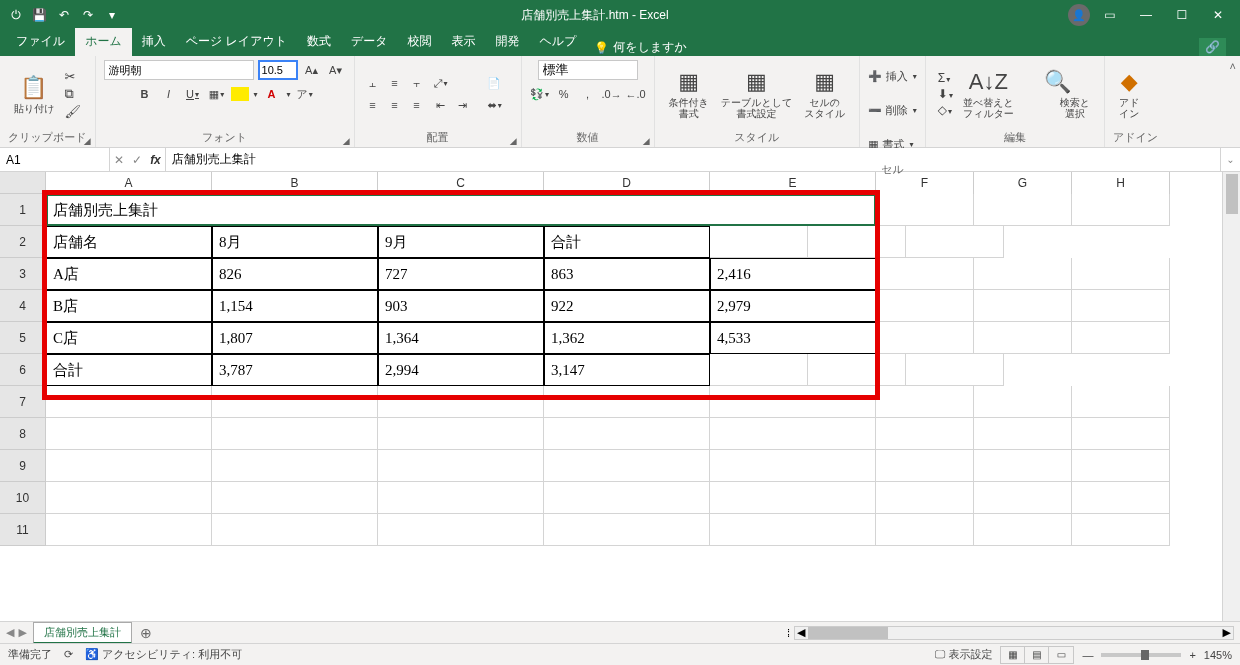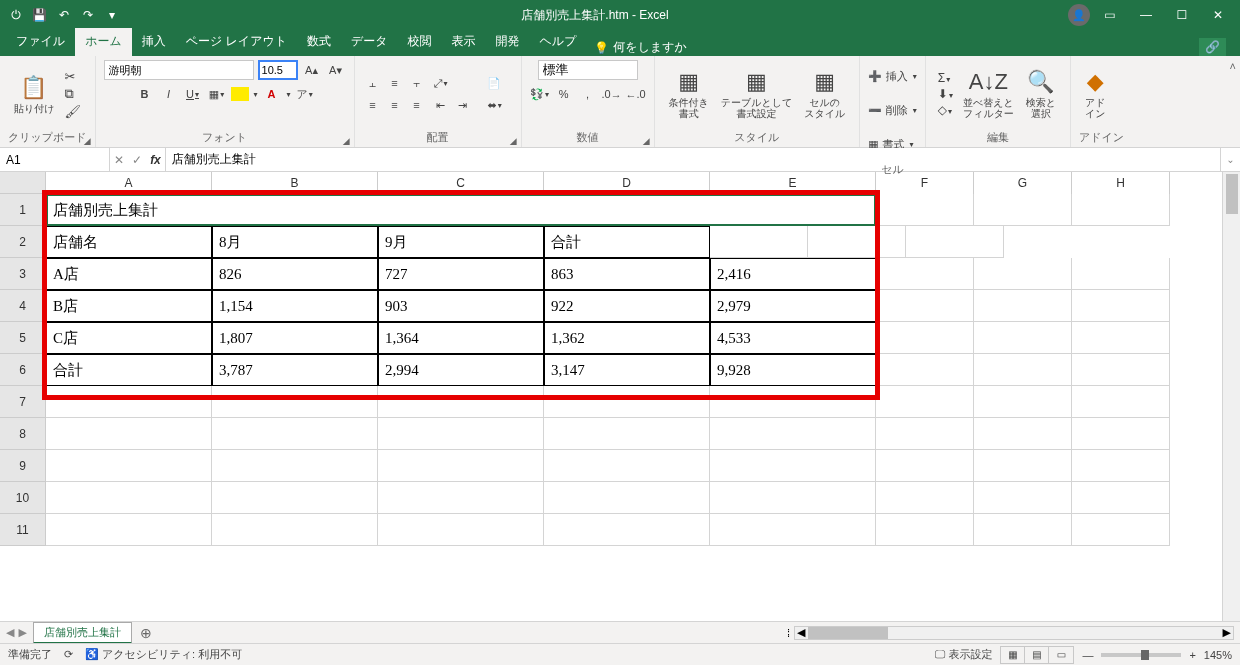--- a/index.html
+++ b/index.html
@@ -271,21 +271,21 @@
         <span>⬇<span class="caret">▾</span></span>
         <span>◇<span class="caret">▾</span></span>
       </div>
       <div class="big-btn">
           <span class="ico">A↓Z</span>
           <span class="lbl" style="white-space:pre;">並べ替えと
 フィルター</span>
         </div>
       <div class="big-btn">
           <span class="ico">🔍</span>
-          <span class="lbl" style="white-space:pre;">検索と
+          <span class="lbl" style="white-space:pre;margin-left:34px;">検索と
 選択</span>
         </div>
     </div>
     <div class="group-label">編集</div>
   </div>
 
   <div class="group" style="border-right:none;">
     <div class="group-body">
       <div class="big-btn">
           <span class="ico" style="color:#d07000;">◆</span>
@@ -392,21 +392,20 @@
             <div class="cell" style="width: 166px; border: 1px solid rgb(0, 0, 0);">4,533</div>
             <div class="cell" style="width: 98px;"></div>
             <div class="cell" style="width: 98px;"></div>
             <div class="cell" style="width: 98px;"></div>
           </div>
           <div class="row">
             <div class="cell" style="width: 166px; border: 1px solid rgb(0, 0, 0);">合計</div>
             <div class="cell" style="width: 166px; border: 1px solid rgb(0, 0, 0);">3,787</div>
             <div class="cell" style="width: 166px; border: 1px solid rgb(0, 0, 0);">2,994</div>
             <div class="cell" style="width: 166px; border: 1px solid rgb(0, 0, 0);">3,147</div>
-            <div class="cell" style="width: 166px; border: 1px solid rgb(0, 0, 0);">9,928</div>
             <div class="cell" style="width: 98px;"></div>
             <div class="cell" style="width: 98px;"></div>
             <div class="cell" style="width: 98px;"></div>
           </div>
           <div class="row">
             <div class="cell" style="width: 166px;"></div>
             <div class="cell" style="width: 166px;"></div>
             <div class="cell" style="width: 166px;"></div>
             <div class="cell" style="width: 166px;"></div>
             <div class="cell" style="width: 166px;"></div>

